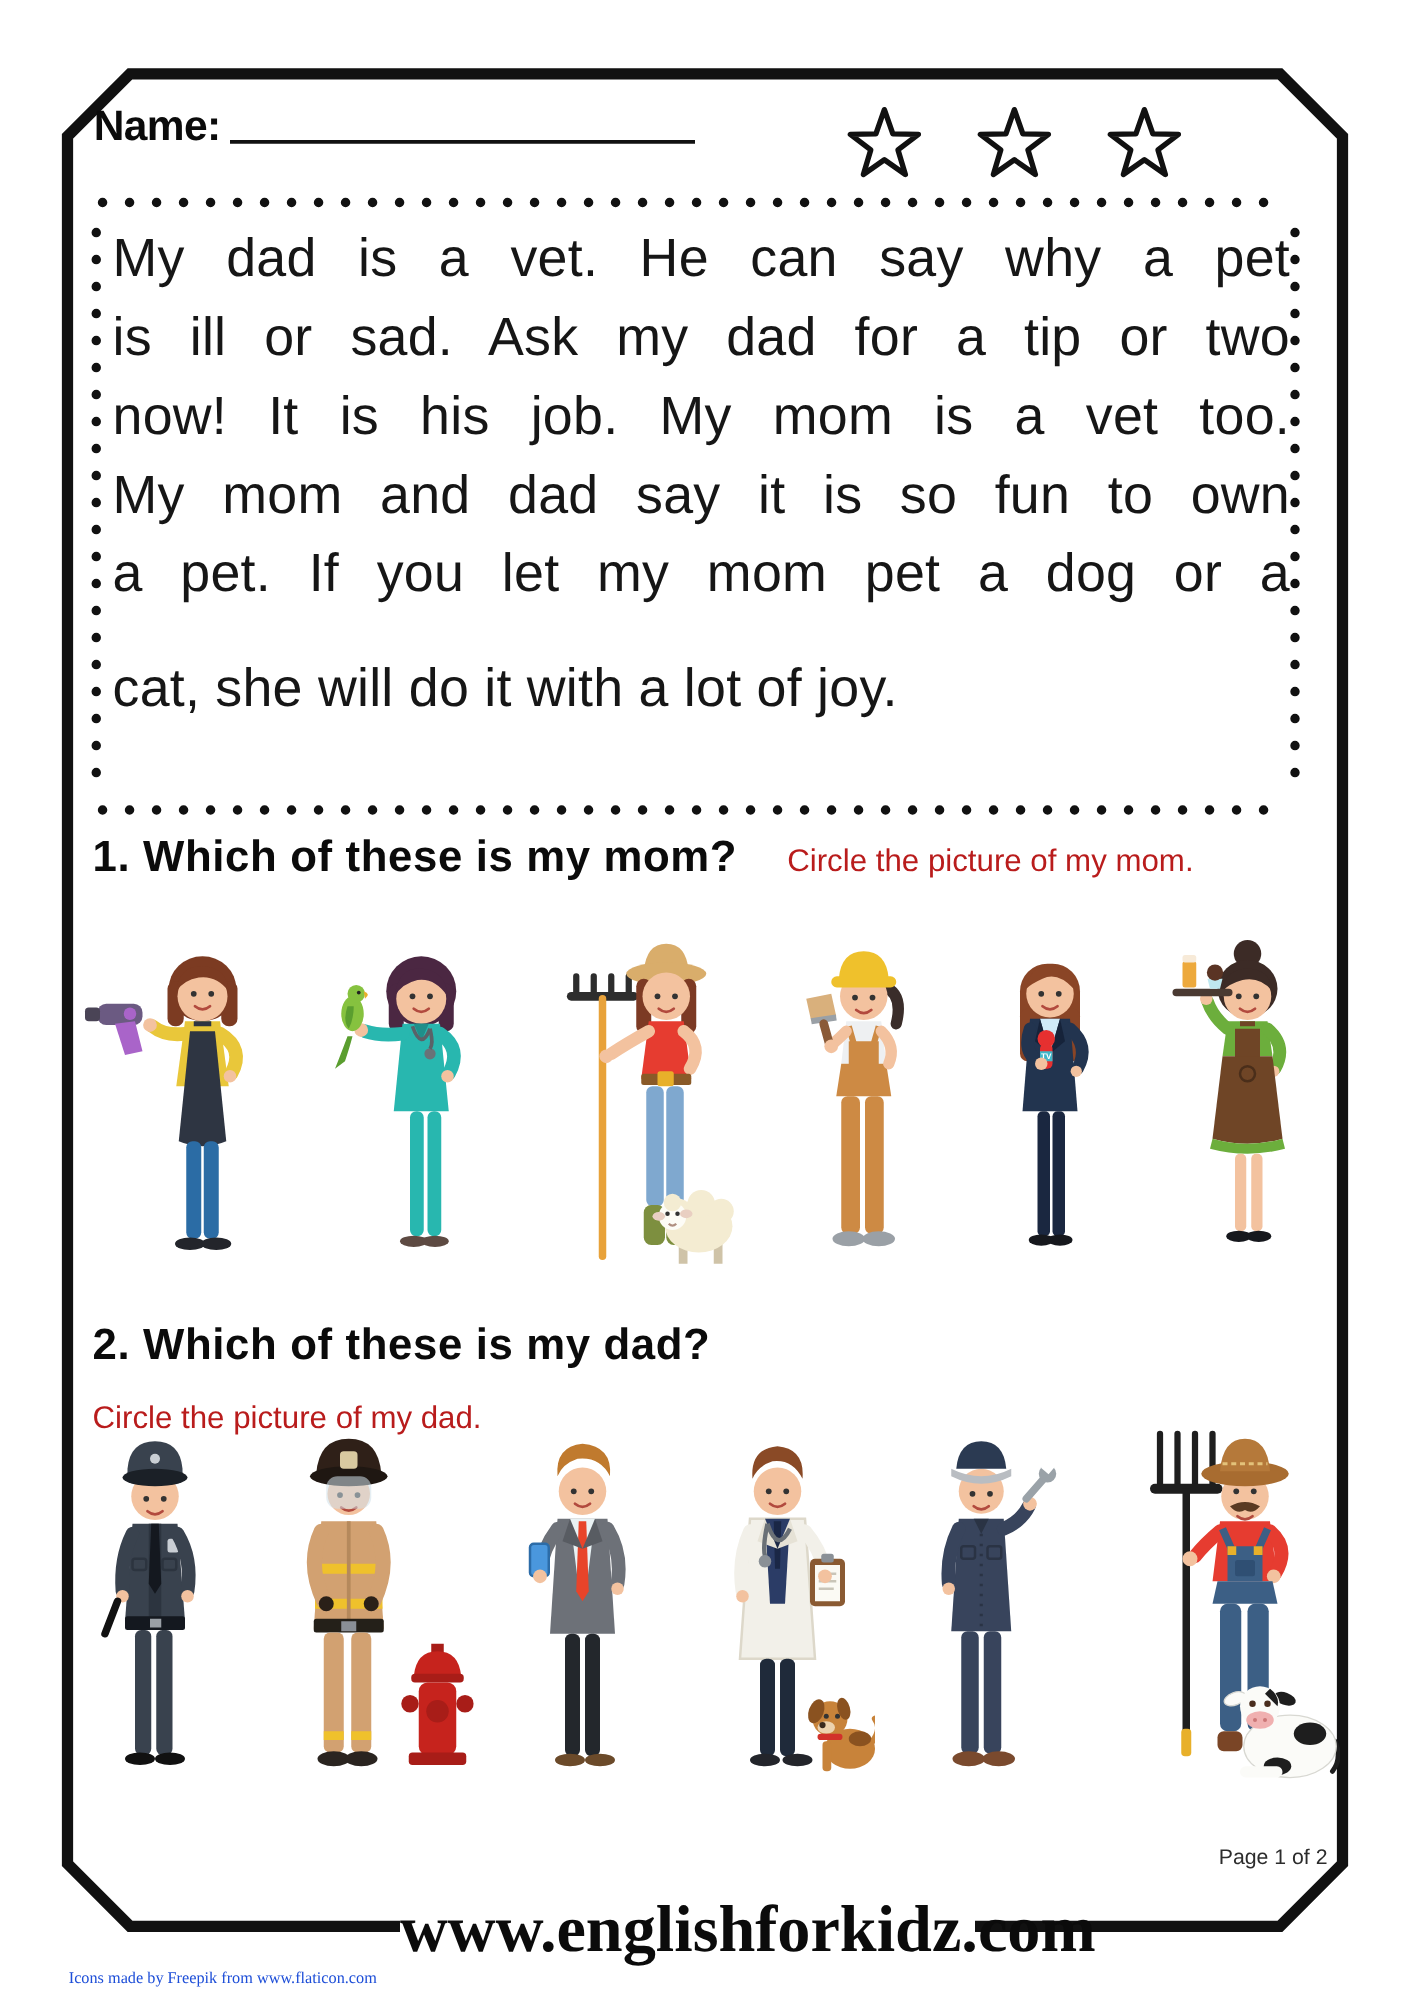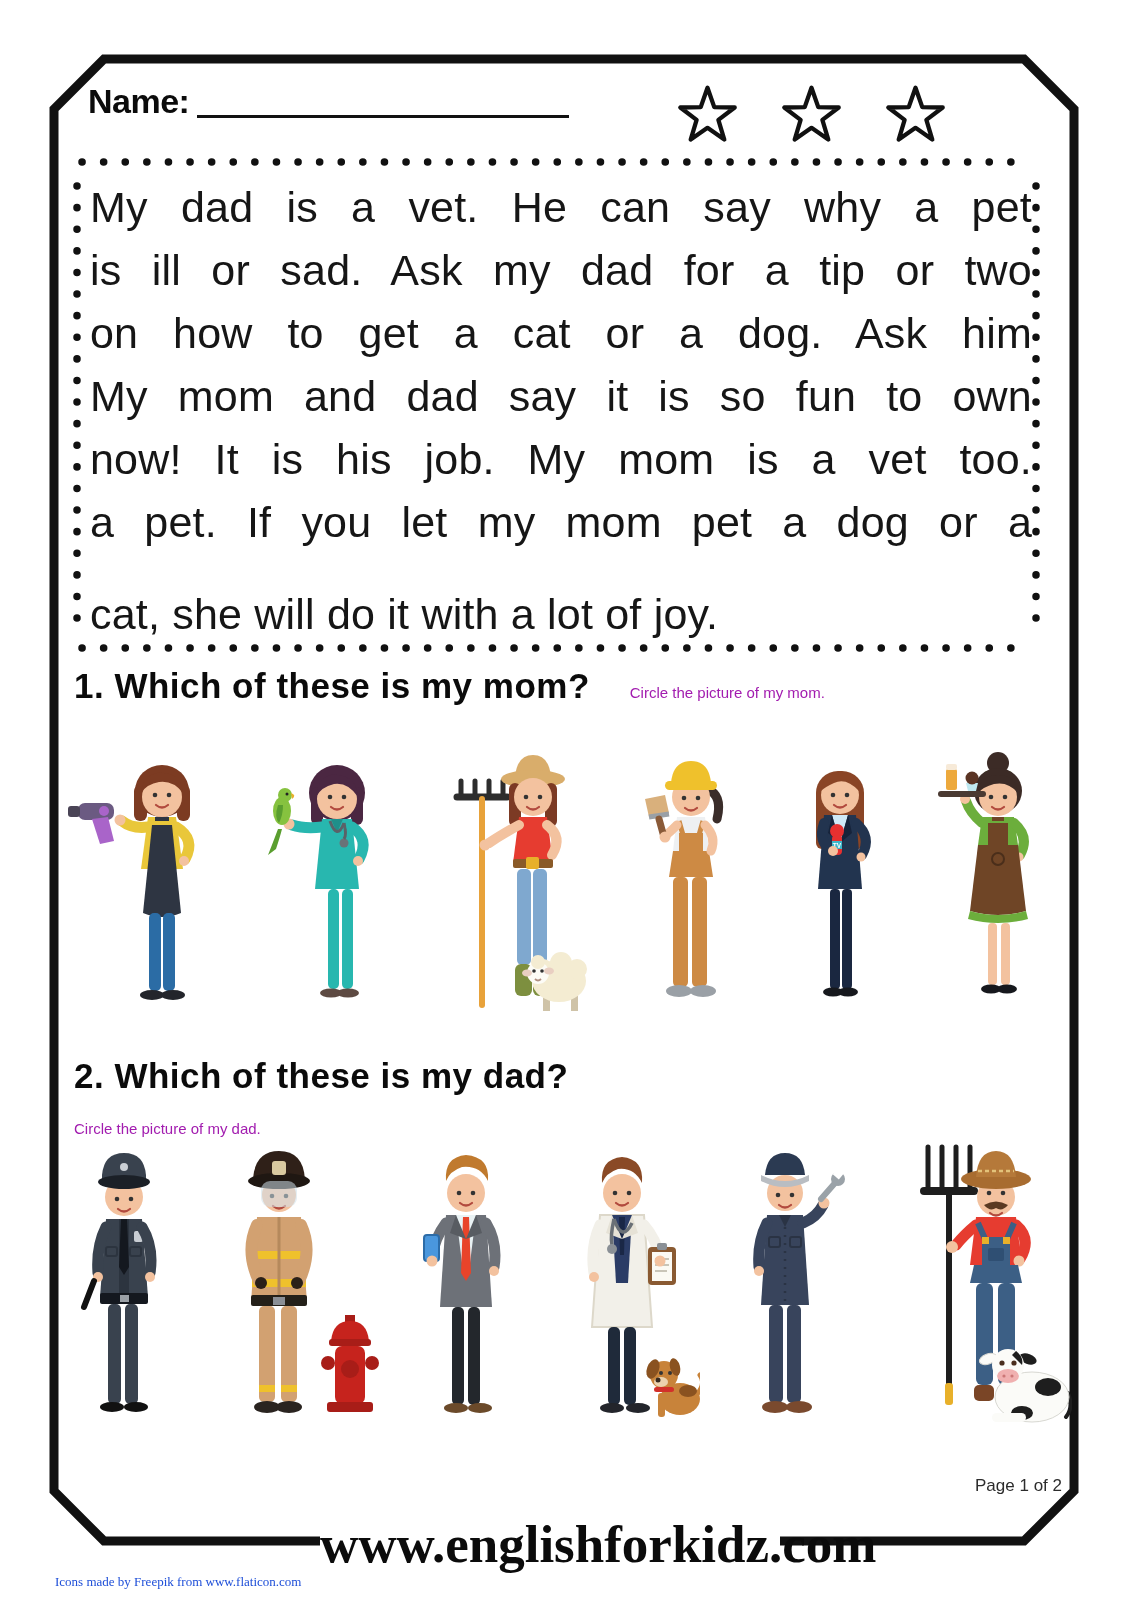--- a/index.html
+++ b/index.html
@@ -1,33 +1,33 @@
 <!DOCTYPE html>
 <html><head>
 <meta charset="utf-8">
 <style>
   html,body{margin:0;padding:0;background:#fff;}
   .page{position:relative;width:1131px;height:1600px;background:#fff;overflow:hidden;
         font-family:"Liberation Sans",sans-serif;color:#111;}
   .border-svg{position:absolute;left:0;top:0;width:1131px;height:1600px;}
-  .name-row{position:absolute;left:88px;top:82px;display:flex;align-items:center;}
+  .name-row{position:absolute;left:75px;top:82px;display:flex;align-items:flex-start;}
   .name-label{font-size:34px;font-weight:700;letter-spacing:-0.5px;color:#0b0b0b;}
   .name-line{display:inline-block;width:372px;height:30px;margin-left:8px;
              border-bottom:3.5px solid #111;}
   .stars{position:absolute;left:676px;top:82px;display:flex;gap:41px;}
   .star{width:63px;height:63px;}
   .passage{position:absolute;left:90px;top:176px;width:942px;font-size:43px;
            line-height:63px;color:#161616;letter-spacing:0.2px;}
   .passage-line{text-align:justify;text-align-last:justify;white-space:nowrap;}
   .passage-line:last-child{text-align-last:left;margin-top:29px;}
   .q-heading{position:absolute;left:74px;display:flex;align-items:baseline;gap:24px;white-space:nowrap;}
   .q1{top:666px;gap:40px;}
   .q2{top:1056px;flex-direction:column;}
   .q-big{font-size:35px;font-weight:700;letter-spacing:0.5px;color:#0b0b0b;}
-  .q-small{font-size:15px;font-weight:400;color:#a21caf;}
+  .q-small{font-size:25px;font-weight:400;color:#b91c1c;}
   .figure-row{position:absolute;display:flex;justify-content:space-between;align-items:flex-end;}
   .row1{left:62px;top:737px;width:1008px;height:285px;}
   .row2{left:58px;top:1135px;width:1014px;height:300px;}
   .figure svg{display:block;}
   .site-url{position:absolute;left:320px;top:1514px;width:460px;text-align:center;
             font-family:"Liberation Serif",serif;font-weight:700;font-size:53px;color:#0b0b0b;}
   .page-indicator{position:absolute;left:880px;top:1476px;width:182px;text-align:right;
                   font-size:17px;color:#2c2c2c;}
   .credits{position:absolute;left:55px;top:1574px;font-family:"Liberation Serif",serif;
            font-size:13px;color:#1d4ed8;}
@@ -62,23 +62,22 @@
 
       <svg class="star" viewBox="0 0 66 66">
         <polygon points="33,6 40.1,26.3 61.5,26.7 44.4,39.7 50.6,60.3 33,48 15.4,60.3 21.6,39.7 4.5,26.7 25.9,26.3" fill="#fff" stroke="#111" stroke-width="4.5" stroke-linejoin="round"></polygon>
       </svg>
     </div>
 
   <div class="passage">
 
   <div class="passage-line">My dad is a vet. He can say why a pet</div>
       <div class="passage-line">is ill or sad. Ask my dad for a tip or two</div>
-      <div class="passage-line">on how to get a cat or a dog. Ask him</div>
+      <div class="passage-line">now! It is his job. My mom is a vet too.</div>
       <div class="passage-line">My mom and dad say it is so fun to own</div>
-      <div class="passage-line">now! It is his job. My mom is a vet too.</div>
       <div class="passage-line">a pet. If you let my mom pet a dog or a</div>
       <div class="passage-line">cat, she will do it with a lot of joy.</div>
     </div>
 
   <div class="q-heading q1">
     <span class="q-big">1. Which of these is my mom?</span>
     <span class="q-small">Circle the picture of my mom.</span>
   </div>
 
   <div class="figure-row row1">

